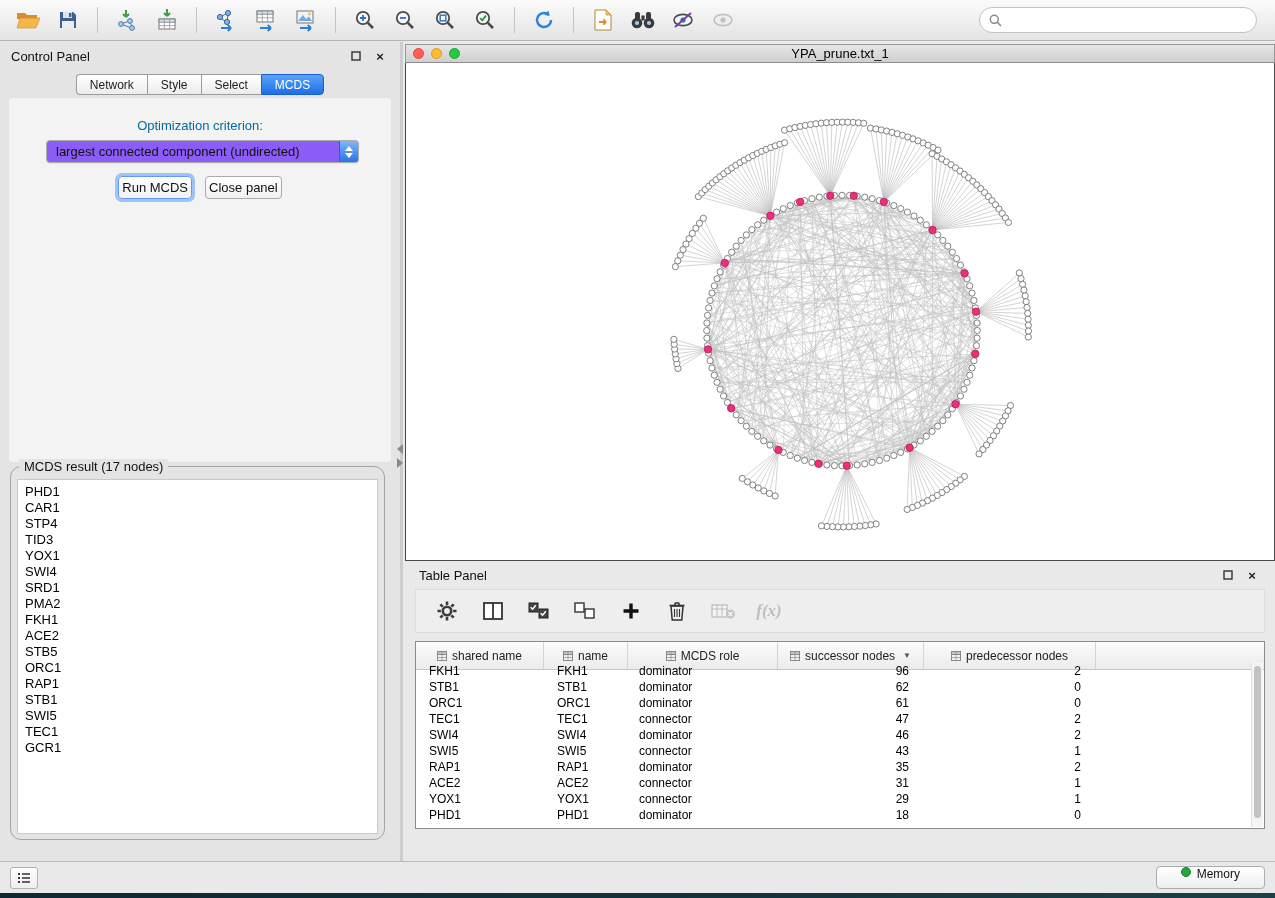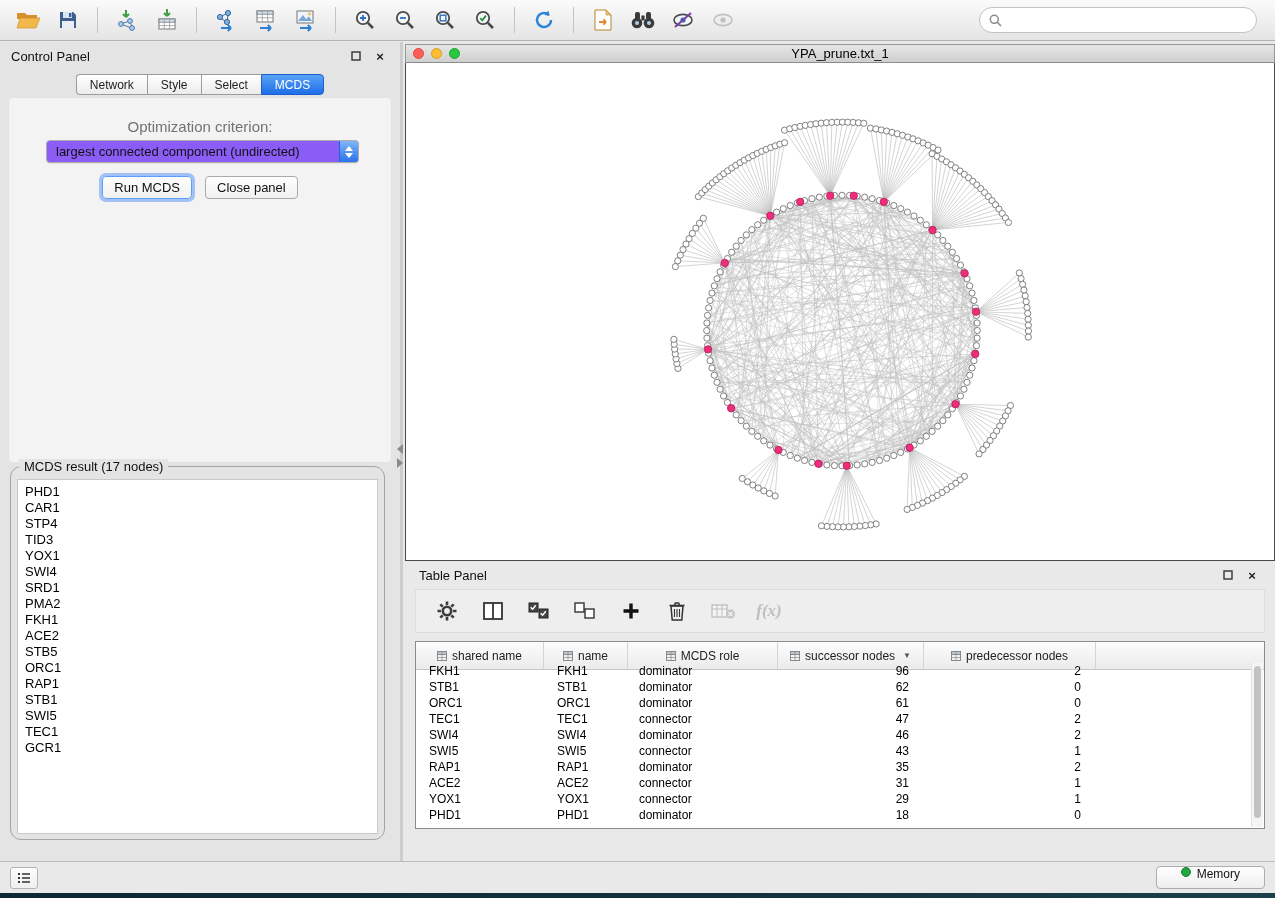--- a/index.html
+++ b/index.html
@@ -35,34 +35,34 @@
   .win-btn { width:18px; height:16px; display:flex; align-items:center; justify-content:center;
     color:#222; font-size:13px; margin-left:6px; }
   .cp-tabs { position:absolute; top:32px; left:0; right:0; display:flex; justify-content:center; }
   .seg-tab { height:21px; padding:0 13px; font-size:12px; display:flex; align-items:center;
     background:linear-gradient(#ffffff,#ececec); border:1px solid #9c9c9c; border-right:none; color:#222; }
   .seg-tab:first-child { border-radius:4px 0 0 4px; }
   .seg-tab:last-child  { border-right:1px solid #9c9c9c; border-radius:0 4px 4px 0; }
   .seg-tab.active { background:linear-gradient(#5aa3f7,#1d6ee8); color:#fff; border-color:#1a5fd0; }
   .cp-content { position:absolute; left:8px; top:55px; right:8px; height:366px;
     background:#f3f3f3; border:1px solid #e2e2e2; border-radius:4px; }
-  .opt-label { position:absolute; top:20px; left:0; right:0; text-align:center; font-size:15px; color:#737373; }
+  .opt-label { position:absolute; top:20px; left:0; right:0; text-align:center; font-size:13px; color:#0369a1; }
   .combo { position:absolute; left:37px; top:42px; width:313px; height:23px; background:#8b5cf6;
     border:1px solid #adadad; border-radius:4px; display:flex; align-items:center;
     font-size:13px; padding-left:9px; color:#111; box-shadow:0 1px 1px rgba(0,0,0,.06); }
   .combo-btn { position:absolute; right:0; top:0; bottom:0; width:19px; border-radius:0 3px 3px 0;
     background:linear-gradient(#7fb5f8,#2a74e9); display:flex; flex-direction:column;
     align-items:center; justify-content:center; gap:2px; border-left:1px solid #1f64cf; }
   .combo-arrow-up { width:0; height:0; border-left:4px solid transparent; border-right:4px solid transparent;
     border-bottom:5px solid #fff; }
   .combo-arrow-down { width:0; height:0; border-left:4px solid transparent; border-right:4px solid transparent;
     border-top:5px solid #fff; }
   .btn-row { position:absolute; top:78px; left:0; right:0; display:flex; justify-content:center; gap:13px; }
   .btn { height:23px; background:linear-gradient(#ffffff,#f0f0f0); border:1px solid #ababab;
-    border-radius:4px; font-size:13px; padding:0 11px; color:#111;
+    border-radius:4px; font-size:13px; padding:0 3px; color:#111;
     font-family:"Liberation Sans",sans-serif; }
   .btn.focused { border-color:#5f9df5; box-shadow:0 0 0 3px rgba(92,152,250,.55); }
 
   .mcds-group { position:absolute; left:10px; right:15px; top:424px; bottom:21px;
     border:1px solid #a5a5a5; border-radius:11px; }
   .mcds-legend { position:absolute; top:-8px; left:8px; background:#e4e4e4; padding:0 5px;
     font-size:13px; color:#111; }
   .mcds-list { position:absolute; left:6px; right:6px; top:12px; bottom:5px; background:#fff;
     border:1px solid #c9c9c9; overflow:hidden; padding:4px 0 0 7px; }
   .mcds-item { font-size:13px; height:16px; line-height:16px; color:#000; }

